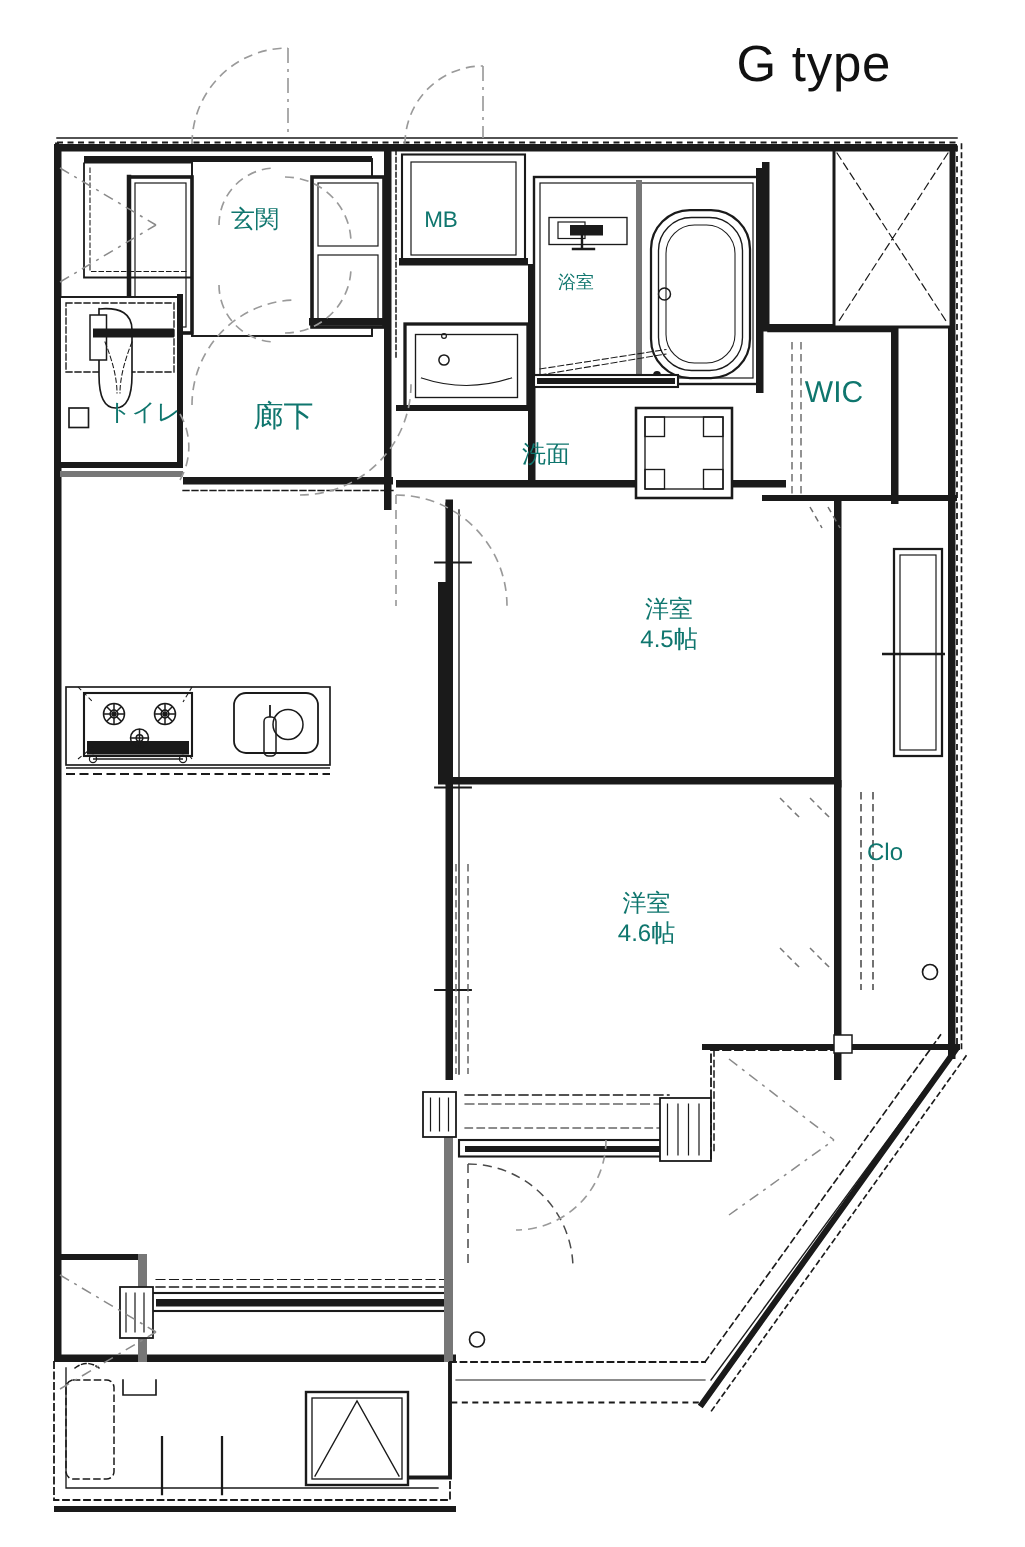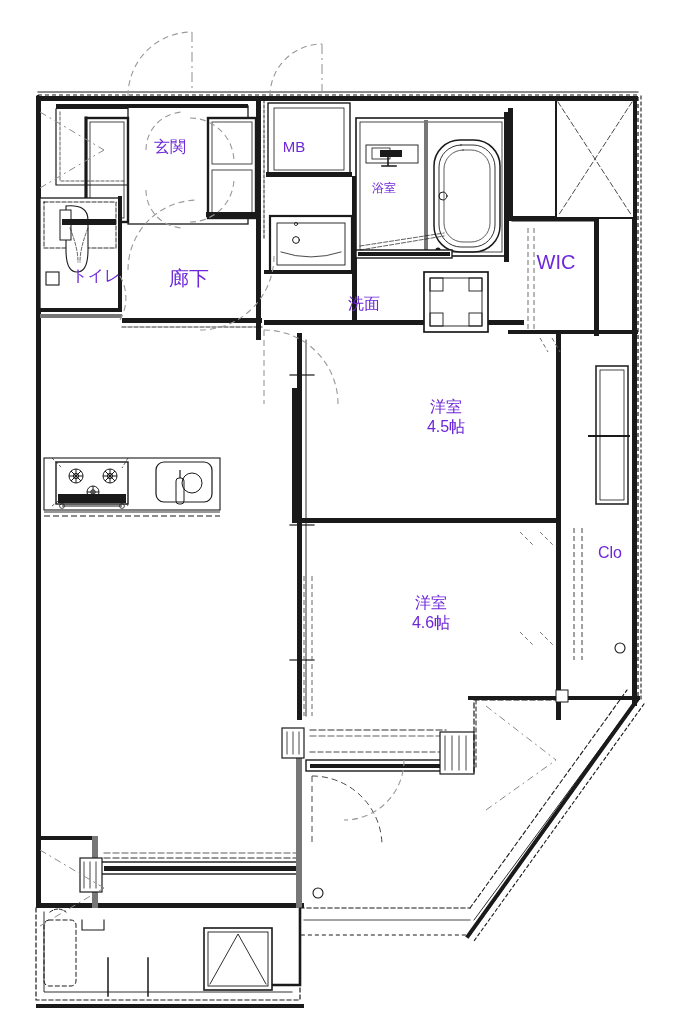--- a/index.html
+++ b/index.html
@@ -17,21 +17,21 @@
     font-size:34px;
     font-weight:400;
     letter-spacing:0.5px;
     color:#111;
     white-space:nowrap;
   }
   .room-label{
     position:absolute;
     text-align:center;
     white-space:nowrap;
-    color:#6d28d9;
+    color:#0f766e;
     font-family:"Liberation Sans","DejaVu Sans",sans-serif;
   }
   .room-label .rl-name{display:block;line-height:1.15;}
   .room-label .rl-area{display:block;line-height:1.35;}
 </style>
 </head>
 <body>
 
 <div id="plan-root">
 
@@ -306,20 +306,21 @@
     </g>
 
     <g id="layer-columns" stroke="#8a8a8a" stroke-width="1" fill="none" stroke-dasharray="7 4 2 4">
       <path d="M40,112 L104,150 M40,188 L104,150"></path>
       <path d="M40,850 L104,888 M40,926 L104,888"></path>
       <path d="M486,706 L556,760 M486,810 L556,760"></path>
     </g>
 
   </svg>
 
+  <div class="plan-title" style="left:491px;top:24px;">G type</div>
 
   <div class="room-label" style="left:140px;top:138px;width:60px;font-size:16px;">
     <span class="rl-name">玄関</span>
   </div>
 
   <div class="room-label" style="left:264px;top:138px;width:60px;font-size:15px;">
     <span class="rl-name">MB</span>
   </div>
 
   <div class="room-label" style="left:354px;top:182px;width:60px;font-size:12px;">
@@ -340,21 +341,21 @@
 
   <div class="room-label" style="left:526px;top:251px;width:60px;font-size:20px;">
     <span class="rl-name">WIC</span>
   </div>
 
   <div class="room-label" style="left:396px;top:398px;width:100px;font-size:16px;">
     <span class="rl-name">洋室</span>
     <span class="rl-area">4.5帖</span>
   </div>
 
-  <div class="room-label" style="left:578px;top:544px;width:44px;font-size:16px;text-align:right;">
+  <div class="room-label" style="left:578px;top:560px;width:44px;font-size:16px;text-align:left;">
     <span class="rl-name">Clo</span>
   </div>
 
   <div class="room-label" style="left:381px;top:594px;width:100px;font-size:16px;">
     <span class="rl-name">洋室</span>
     <span class="rl-area">4.6帖</span>
   </div>
 
 
 </div>

